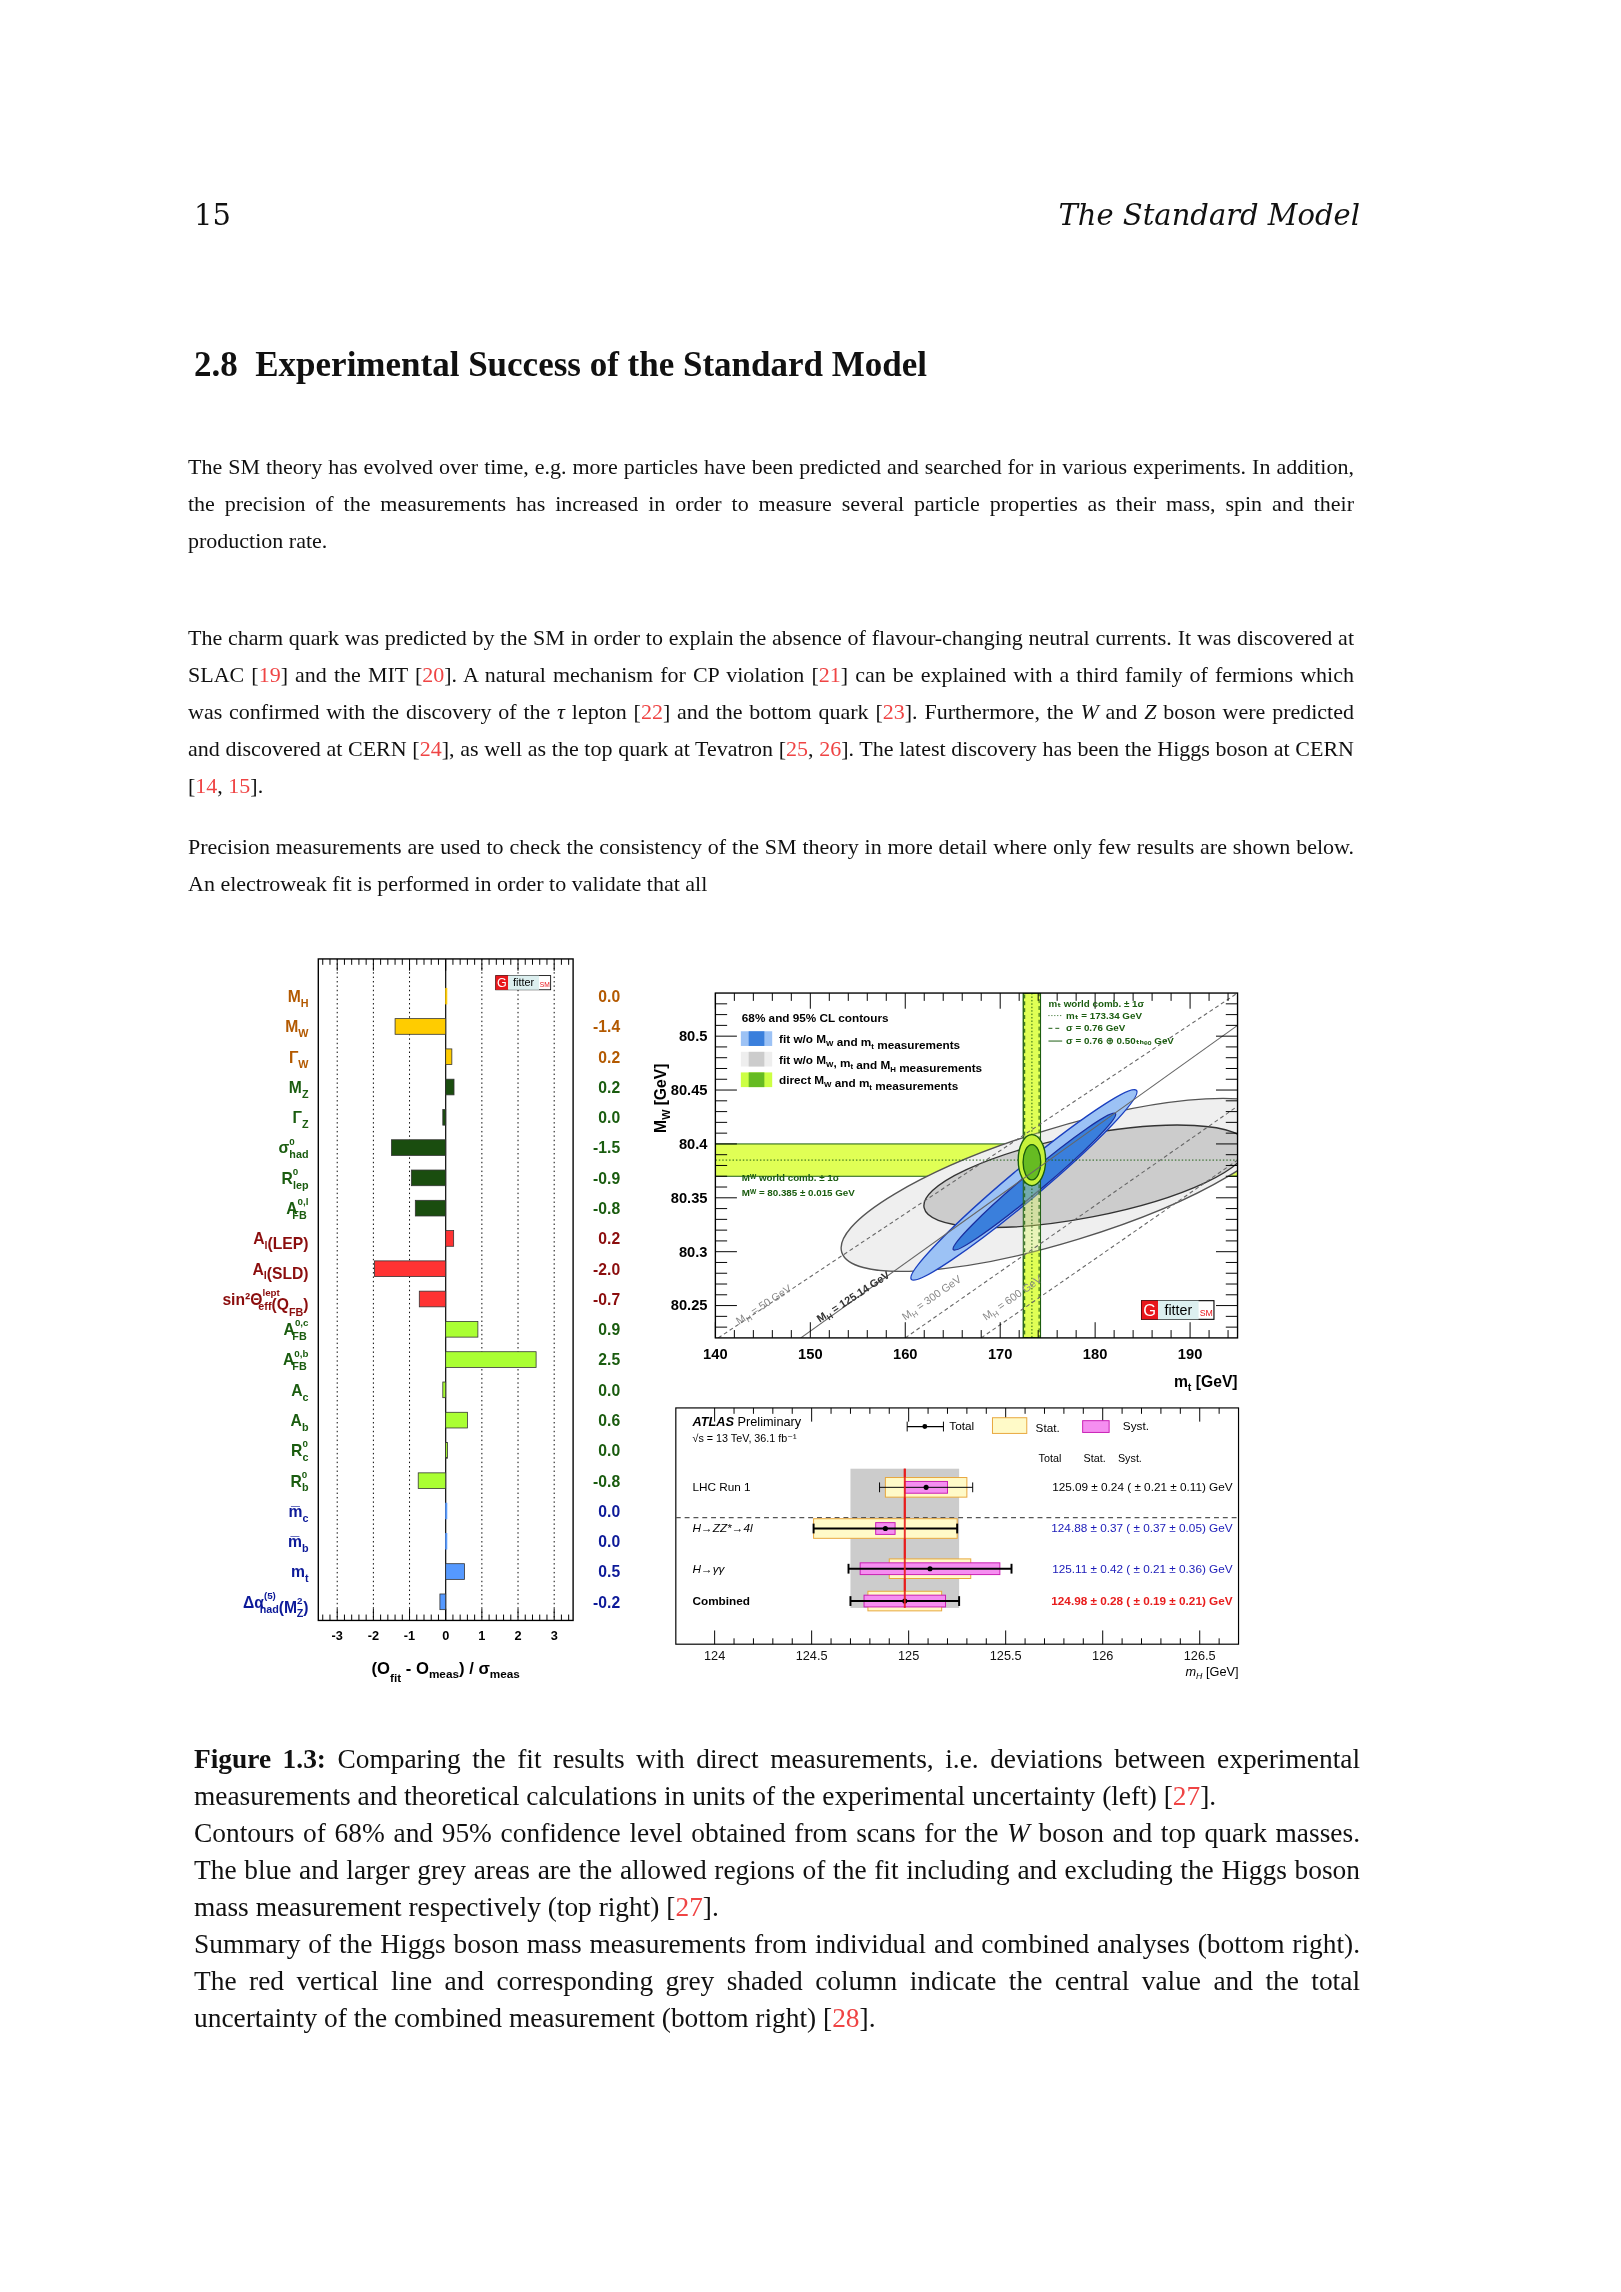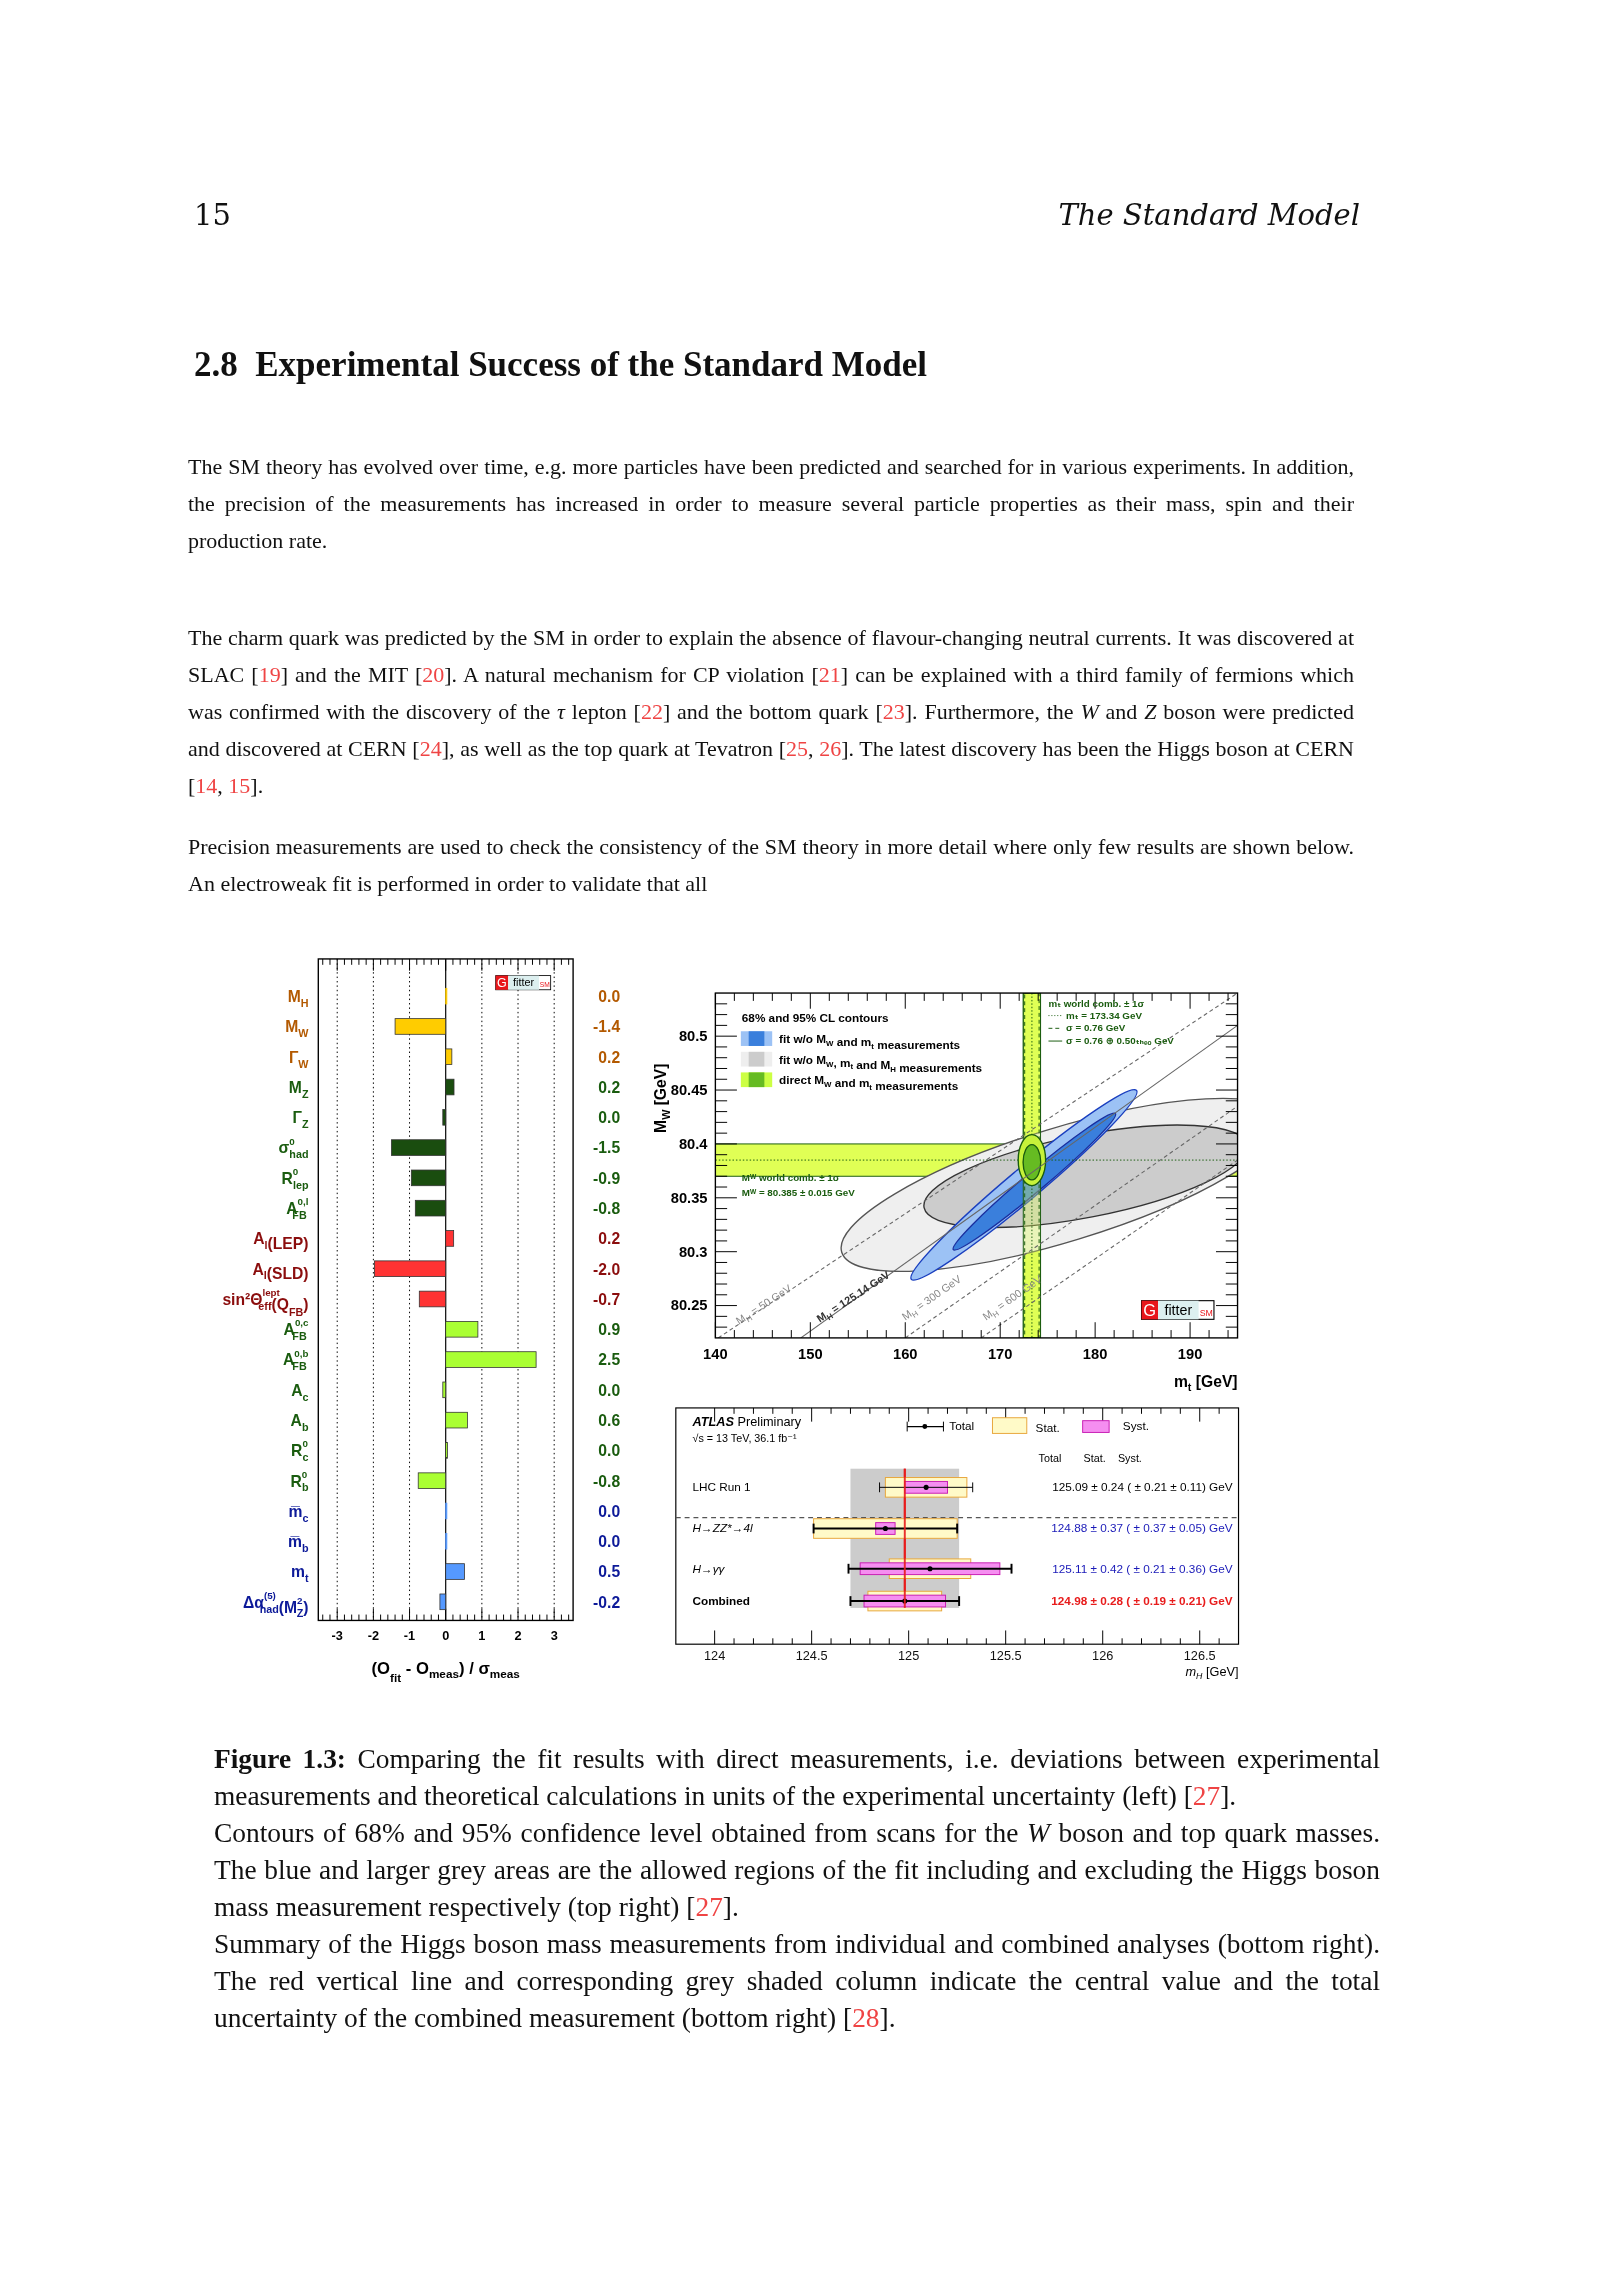--- a/index.html
+++ b/index.html
@@ -6,21 +6,21 @@
   body { width: 1621px; height: 2293px; position: relative; overflow: hidden;
          font-family: "DejaVu Serif", "Liberation Serif", serif; color: #111; }
   .abs { position: absolute; }
   .running-head { top: 196px; font-size: 29px; line-height: 39px; }
   #page-num { left: 194px; }
   #chapter-title { right: 261px; font-style: italic; }
   #section-title { left: 194px; top: 345px; font-size: 35px; font-weight: bold; font-family: "Liberation Serif", serif; }
   .para { left: 188px; width: 1166px; font-size: 22px; line-height: 37px; text-align: justify; font-family: "Liberation Serif", serif; }
   .cite { color: #ef4444; }
   .para i, .caption i { font-style: italic; }
-  .caption { left: 194px; width: 1166px; top: 1741px; font-size: 27.4px; line-height: 37px; text-align: justify; font-family: "Liberation Serif", serif; margin-left: 20px; }
+  .caption { left: 194px; width: 1166px; top: 1741px; font-size: 27.4px; line-height: 37px; text-align: justify; font-family: "Liberation Serif", serif; }
   .caption b { font-weight: bold; }
   svg text { font-family: "Liberation Sans", "DejaVu Sans", sans-serif; }
 </style>
 </head>
 <body>
 
 <div class="abs running-head" id="page-num">15</div>
 <div class="abs running-head" id="chapter-title">The Standard Model</div>
 
 <div class="abs" id="section-title">

